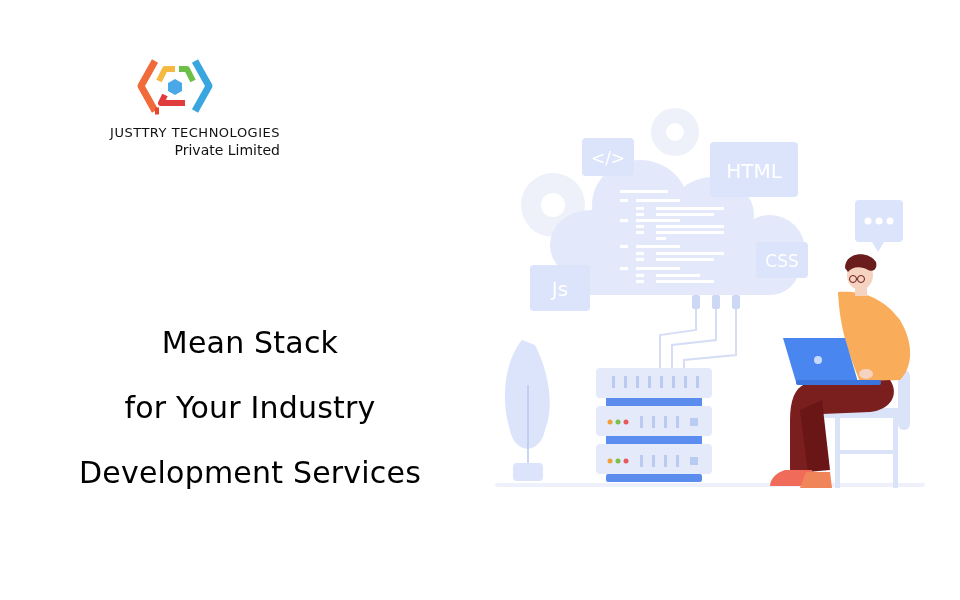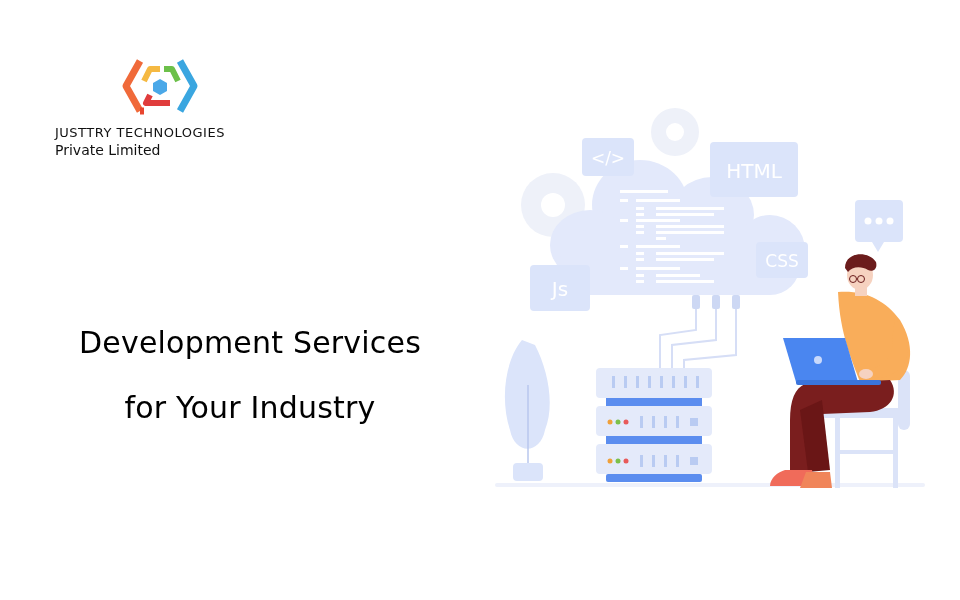--- a/index.html
+++ b/index.html
@@ -1,19 +1,19 @@
 <!DOCTYPE html>
 <html><head>
   <meta charset="utf-8">
   <style>
     * { box-sizing: border-box; margin: 0; padding: 0; }
     html, body { width: 960px; height: 600px; background: #ffffff; overflow: hidden; }
     body { position: relative; font-family: "DejaVu Sans", sans-serif; }
 
-    .logo { position: absolute; left: 55px; top: 55px; width: 210px; text-align: left; }
+    .logo { position: absolute; left: 70px; top: 55px; width: 210px; text-align: right; }
     .logo-mark { display: block; margin: 0 auto; width: 80px; height: 62px; }
     .logo-name { margin-top: 8px; font-family: "DejaVu Sans", sans-serif; font-size: 13px; letter-spacing: 0.5px; color: #111; font-weight: normal; }
     .logo-sub { margin-top: 2px; font-size: 14px; color: #111; }
 
     .headline { position: absolute; left: 40px; top: 310px; width: 420px; text-align: center; color: #000; font-family: "DejaVu Sans", sans-serif; }
     .headline .line { font-size: 30px; line-height: 65px; letter-spacing: 0.2px; }
 
     .illus { position: absolute; left: 480px; top: 100px; width: 460px; height: 400px; }
   </style>
 </head>
@@ -33,22 +33,23 @@
 
     <path d="M60 6 L74 31 L60 56" fill="none" stroke="#3aa6e0" stroke-width="7" stroke-linejoin="round"></path>
 
     <polygon points="40,24 47,28 47,36 40,40 33,36 33,28" fill="#4aa8e8"></polygon>
   </svg>
   <div class="logo-name">JUSTTRY TECHNOLOGIES</div>
   <div class="logo-sub">Private Limited</div>
 </div>
 
 <div class="headline">
+  <div class="line">Mean Stack</div>
+  <div class="line">for Your Industry</div>
   <div class="line">Development Services</div>
-  <div class="line">for Your Industry</div>
 </div>
 
 <svg class="illus" viewBox="480 100 460 400">
 
   <g fill="#eef1f9">
     <circle cx="553" cy="205" r="32"></circle>
     <circle cx="553" cy="205" r="12" fill="#ffffff"></circle>
     <circle cx="675" cy="132" r="24"></circle>
     <circle cx="675" cy="132" r="9" fill="#ffffff"></circle>
   </g>

